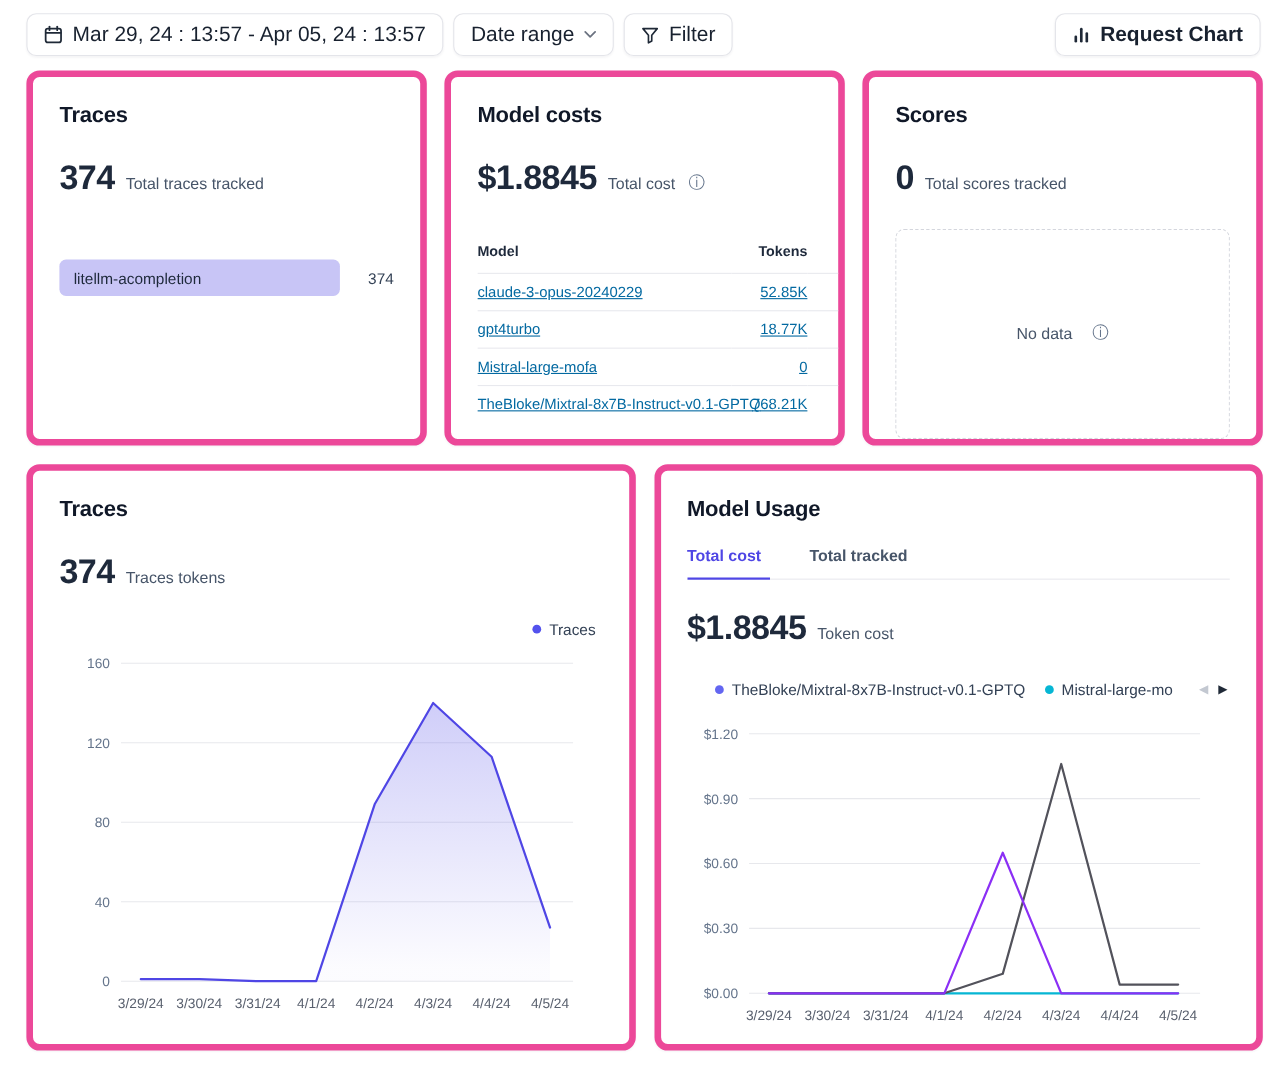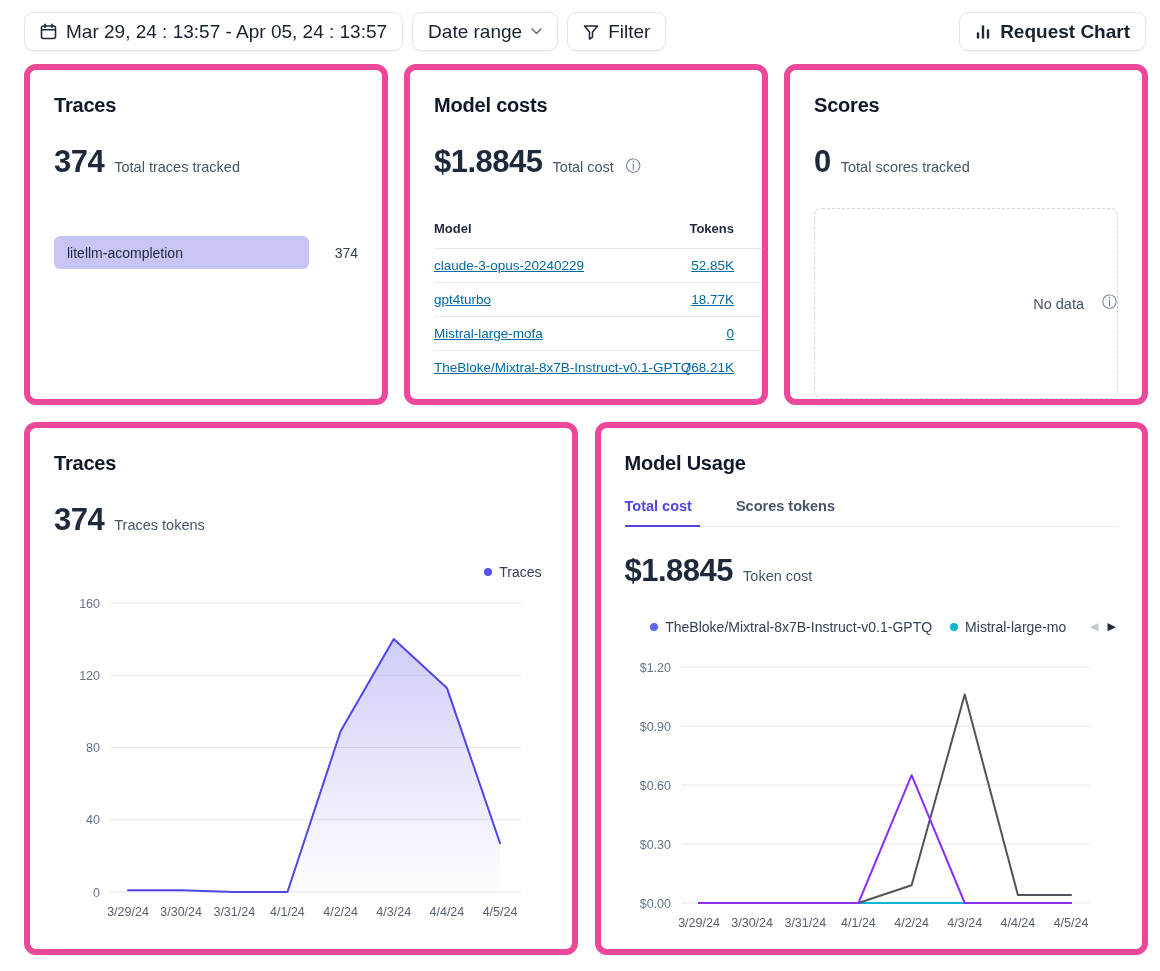--- a/index.html
+++ b/index.html
@@ -44,21 +44,21 @@
   .costs-table th { font-size:13px; font-weight:700; color:#1e293b; text-align:left;
     padding:0 0 12px 0; }
   .costs-table th.num { text-align:right; }
   .costs-table td { font-size:13.5px; color:#0369a1; padding:9px 0;
     border-top:1px solid #e8e9ee; white-space:nowrap;text-decoration:underline; }
   .costs-table td.num { text-align:right; }
   .costs-table td.cost { padding-left:12px; }
 
   
   .empty-box { margin-top:28px; height:191px; border:1px dashed #d4d6dd; border-radius:8px;
-    display:flex; align-items:center; justify-content:flex-end; gap:16px;
+    display:flex; align-items:center; justify-content:center; gap:16px;
     font-size:14.5px; color:#475569; }
 
   
   .legend { display:flex; align-items:center; gap:18px; font-size:14px; color:#334155; }
   .legend.right { justify-content:flex-end; margin-top:26px; padding-right:6px; }
   .legend.center { justify-content:center; margin-top:30px; padding-right:26px; position:relative; }
   .legend-item { display:inline-flex; align-items:center; gap:7px; cursor:pointer; white-space:nowrap; }
   .legend-dot { width:8px; height:8px; border-radius:50%; flex:none; }
   .legend-arrows { position:absolute; right:2px; top:1px; display:flex; gap:9px; font-size:11px; }
   .arrow-left { color:#c3c8d1; cursor:pointer; }
@@ -242,21 +242,21 @@
           <text x="446.05" y="332" text-anchor="middle" fill="#59606e" font-size="12.5">4/5/24</text>
           <polygon points="74,308 74,306.2 127.15,306.2 180.3,308.0 233.45,308.0 286.6,147.2 339.75,55.1 392.9,103.9 446.05,259.2 446.05,308" fill="url(#areaGrad)" stroke="none"></polygon>
           <polyline points="74,306.2 127.15,306.2 180.3,308.0 233.45,308.0 286.6,147.2 339.75,55.1 392.9,103.9 446.05,259.2" fill="none" stroke="#4f46e5" stroke-width="2" stroke-linejoin="round" stroke-linecap="round"></polyline>
         </svg>
     </div>
 
     <div class="card">
       <div class="card-title">Model Usage</div>
       <div class="tabs" id="usage-tabs">
           <div class="tab active">Total cost</div>
-          <div class="tab">Scores tokens</div>
+          <div class="tab">Total tracked</div>
         </div>
       <div class="total-row" style="margin-top:26px">
         <span class="total-num">$1.8845</span>
         <span class="total-label">Token cost</span>
       </div>
       <div class="legend center" id="usage-legend">
           <span class="legend-item">
             <span class="legend-dot" style="background: rgb(99, 102, 241);"></span>
             <span>TheBloke/Mixtral-8x7B-Instruct-v0.1-GPTQ</span>
           </span>

